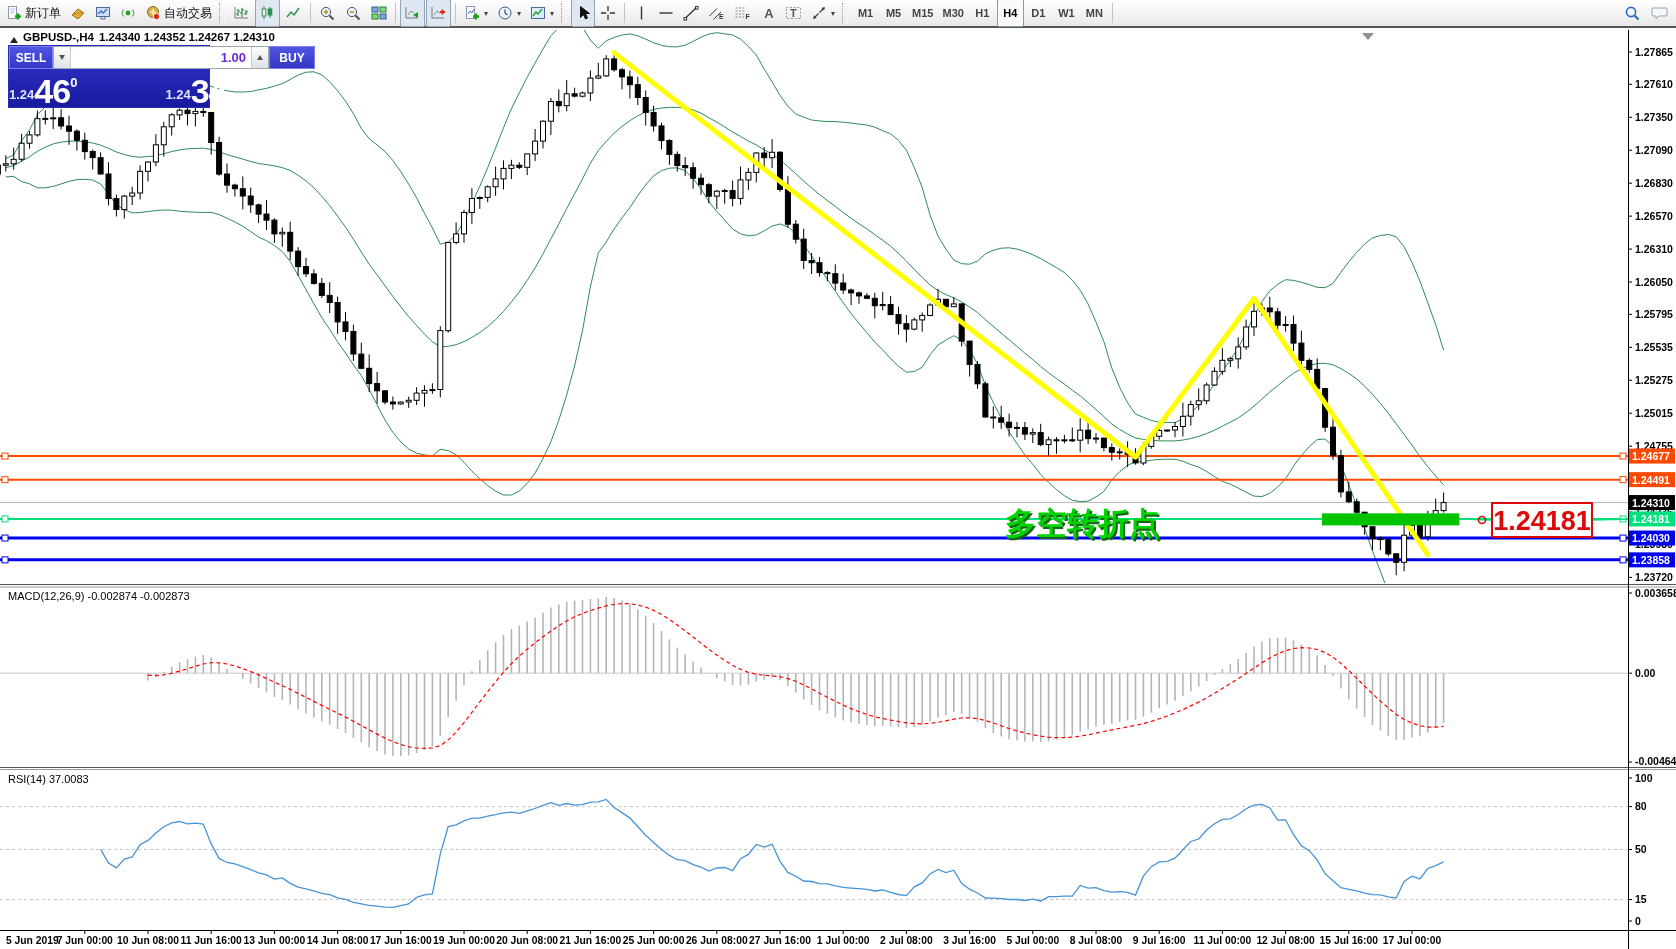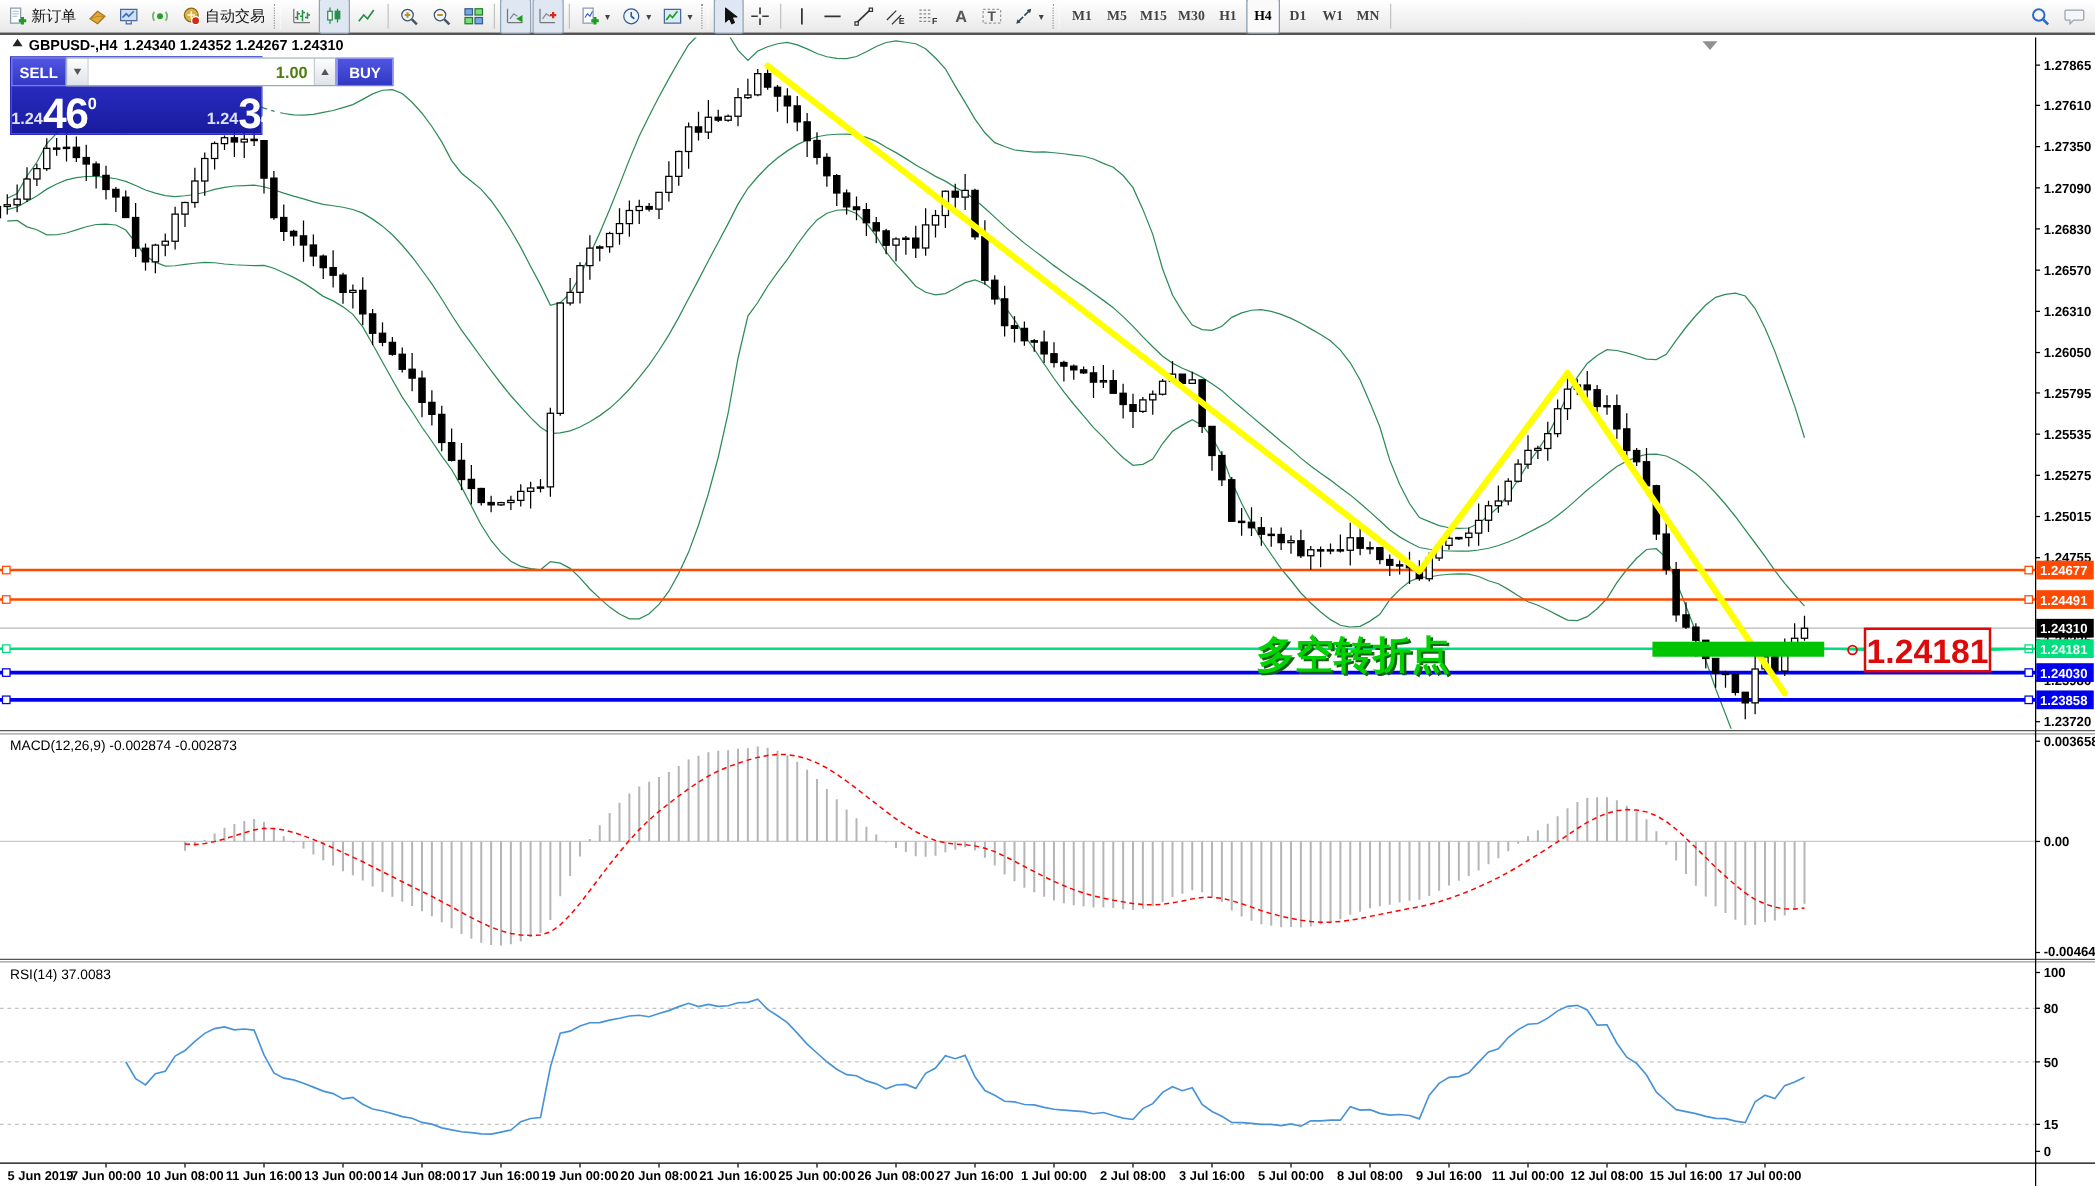--- a/index.html
+++ b/index.html
@@ -18,37 +18,37 @@
   .tblabel{font-size:12px;color:#111;white-space:nowrap;}
   .grip{width:4px;height:20px;margin:0 3px 0 2px;border-left:1px dotted #999;border-right:1px dotted #fff;}
   .sep{width:1px;height:20px;background:#c3c3c3;margin:0 3px;}
   .caret{font-size:8px;color:#444;margin-left:1px;}
   .spacer{flex:1;}
   .tb svg{display:block;}
   
   .chart-area{position:absolute;top:28px;left:0;width:1676px;height:921px;background:#fff;}
   #chart{position:absolute;top:0;left:0;}
   .symbol-line{position:absolute;top:3px;left:10px;font-size:11.5px;font-weight:700;color:#000;z-index:5;
-               display:flex;align-items:flex-start;gap:5px;}
+               display:flex;align-items:flex-end;gap:5px;}
   .tri-up{width:0;height:0;border-left:4px solid transparent;border-right:4px solid transparent;
           border-bottom:6px solid #222;display:inline-block;}
   
   .qp{position:absolute;top:17px;left:8px;width:202px;height:63px;z-index:6;
       background:linear-gradient(#3336d0,#181a9e);border:1px solid #2a2cc0;box-sizing:border-box;}
   .qp-row1{display:flex;height:23px;align-items:stretch;}
   .btn-trade{flex:0 0 44px;background:linear-gradient(#5156e2,#3237c4);border:1px solid #7a7ef0;color:#fff;
              font-weight:700;font-size:12px;font-family:inherit;padding:1px;line-height:21px;text-align:center;}
   .vol-wrap{flex:1;display:flex;align-items:stretch;background:#fff;border:1px solid #9aa;box-sizing:border-box;}
   .vol-btn{width:17px;background:linear-gradient(#fdfdfd,#dfe3e8);border:none;border-right:1px solid #c5ccd4;
            display:flex;align-items:center;justify-content:center;padding:0;}
   .vol-btn:last-child{border-right:none;border-left:1px solid #c5ccd4;}
   .tri-dn-s{width:0;height:0;border-left:3.5px solid transparent;border-right:3.5px solid transparent;border-top:5px solid #555;}
   .tri-up-s{width:0;height:0;border-left:3.5px solid transparent;border-right:3.5px solid transparent;border-bottom:5px solid #555;}
   .vol-input{flex:1;border:none;outline:none;font-size:13px;font-weight:700;text-align:right;padding:0 5px 0 0;
-             font-family:inherit;color:#4d7c0f;min-width:0;}
+             font-family:inherit;color:#6d28d9;min-width:0;}
   .qp-row2{display:flex;height:40px;position:relative;gap:44px;}
   .qp-price{flex:1;display:flex;align-items:flex-end;justify-content:center;padding-bottom:3px;color:#fff;}
   .qp-pfx{font-size:13px;font-weight:700;color:#dfe2ff;margin-bottom:4px;}
   .qp-big{font-size:34px;font-weight:700;line-height:30px;letter-spacing:-1px;}
   .qp-sup{font-size:13px;font-weight:700;margin-bottom:16px;color:#fff;}
   .qp-div{width:1px;background:#6a6ef0;margin:2px 0;}
 </style>
 </head>
 <body>
 
@@ -234,21 +234,21 @@
   </button>
   <button class="tb">
     <svg width="16" height="16" viewBox="0 0 16 16">
         <path d="M3 13l4.5-4.5M13 3 8.5 7.5" stroke="#345" stroke-width="1.3"></path>
         <path d="M2 14l1-3.6L5.6 13zM14 2l-1 3.6L10.4 3z" fill="#345"></path>
       </svg>
     <span class="caret">▾</span>
   </button>
 
   <span class="grip"></span>
-  <span id="tf-group" style="display:inline-flex;gap:1px;font-family:Liberation Serif, serif;">
+  <span id="tf-group" style="display:inline-flex;gap:1px;">
       <button class="tb tf">M1</button>
       <button class="tb tf">M5</button>
       <button class="tb tf">M15</button>
       <button class="tb tf">M30</button>
       <button class="tb tf">H1</button>
       <button class="tb tf active">H4</button>
       <button class="tb tf">D1</button>
       <button class="tb tf">W1</button>
       <button class="tb tf">MN</button>
     </span>

